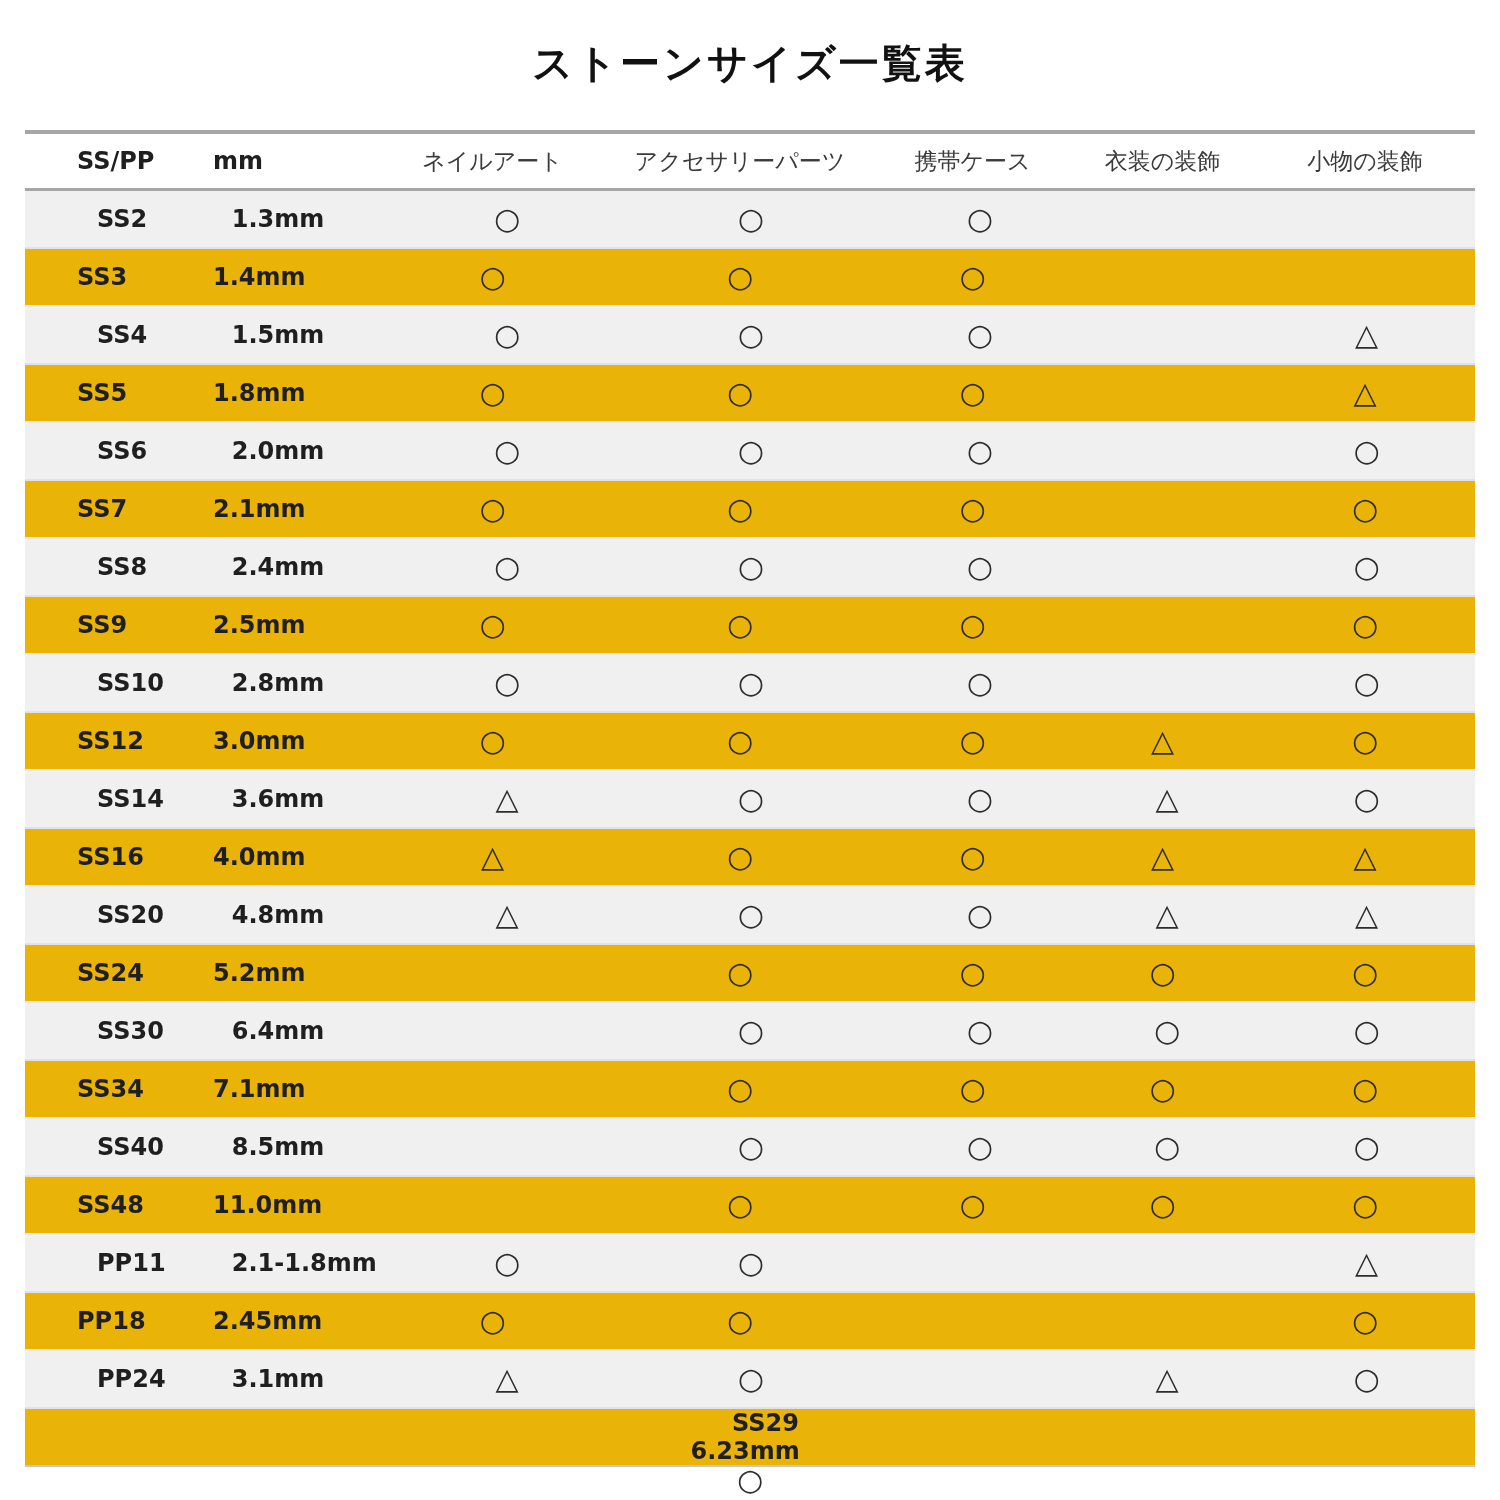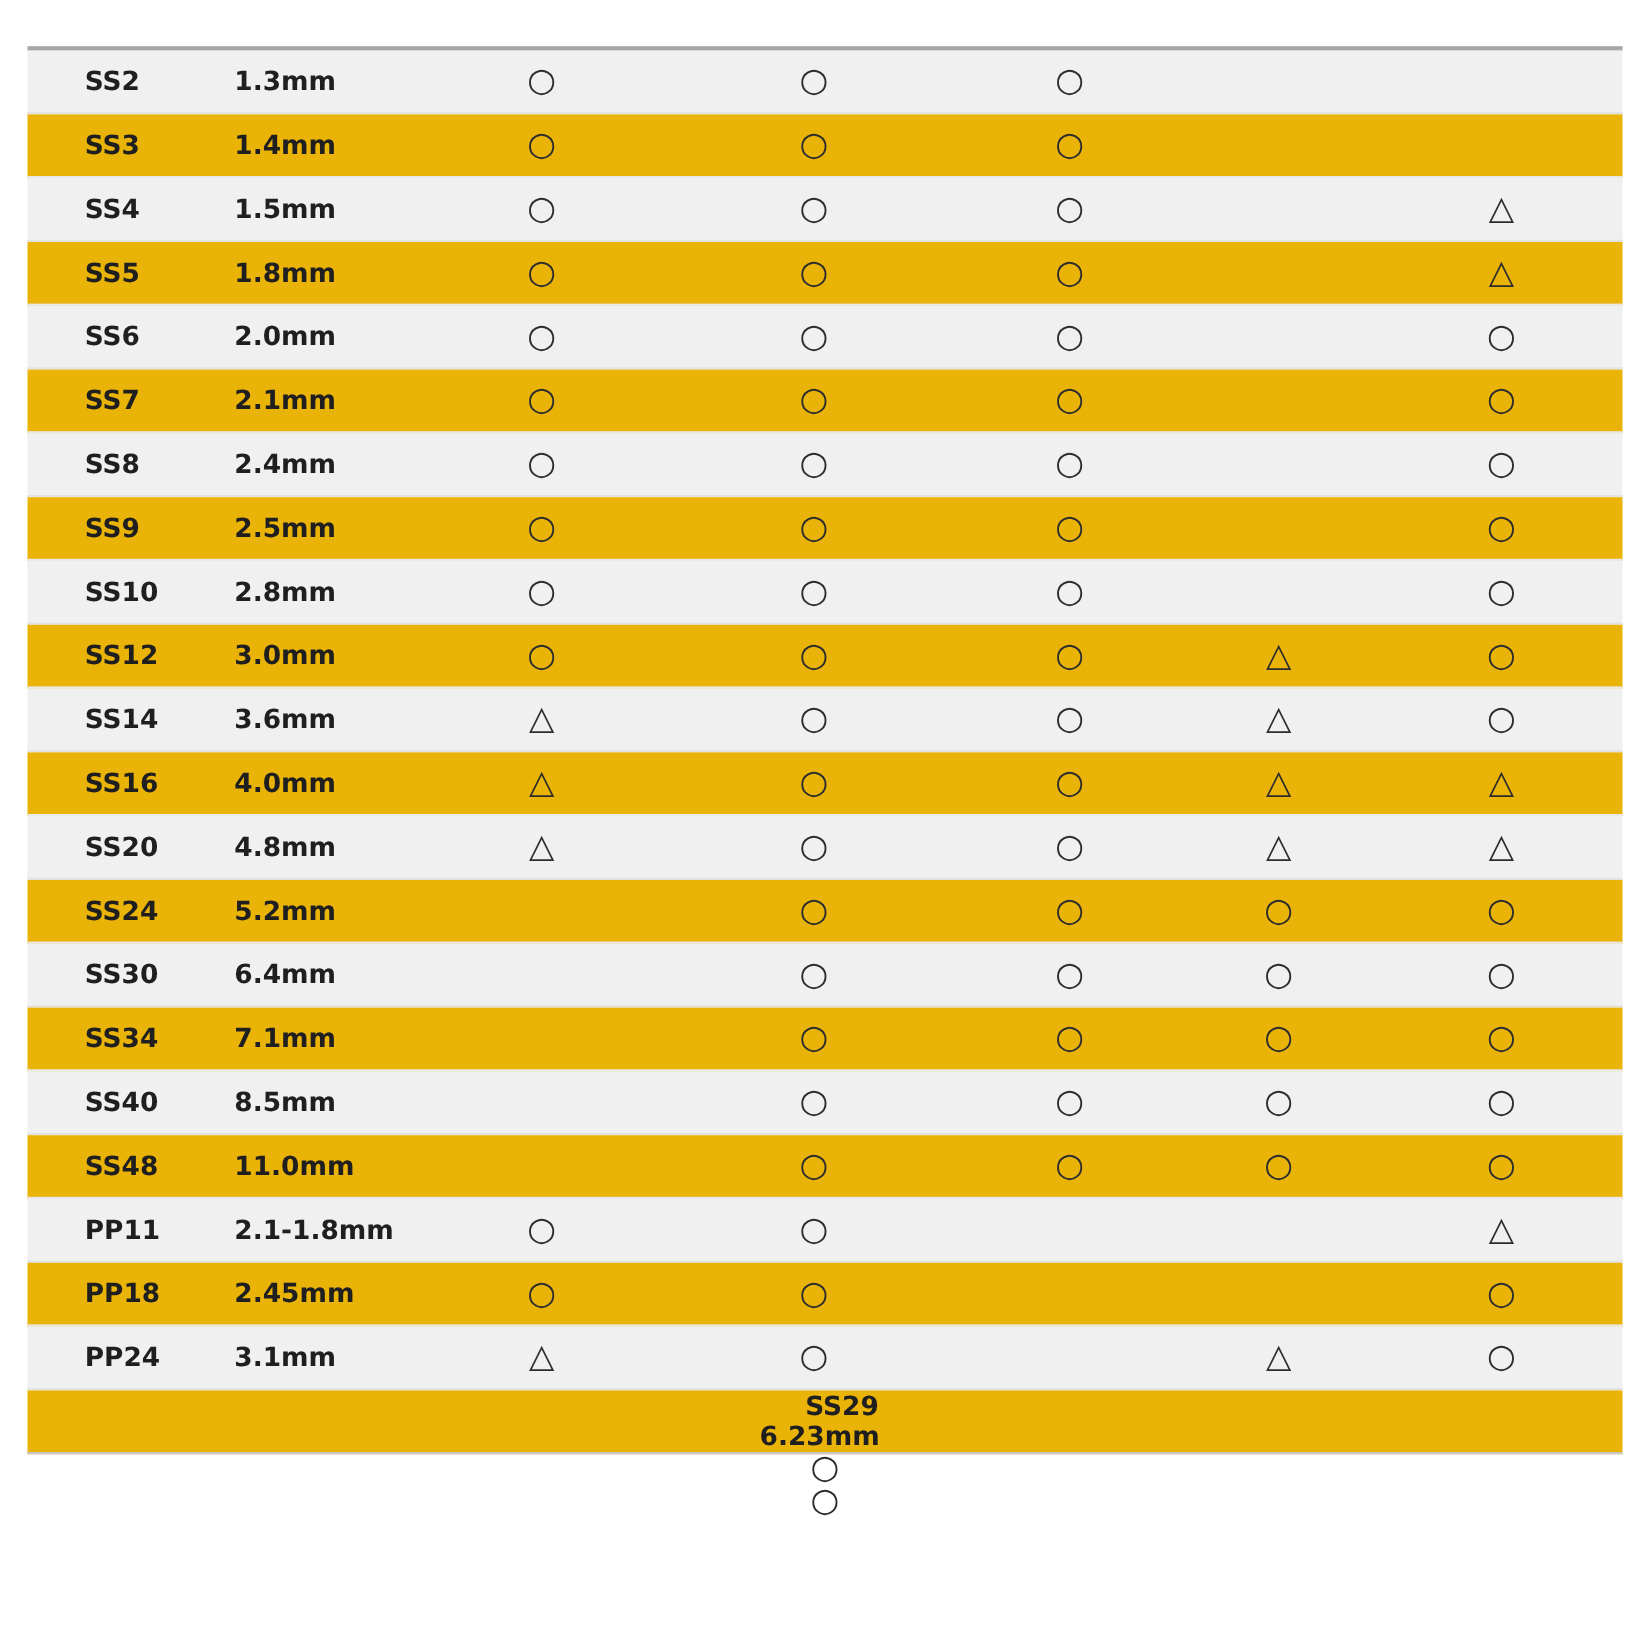--- a/index.html
+++ b/index.html
@@ -42,20 +42,21 @@
   .row {
     display: flex;
     height: 56px;
     align-items: center;
     background: #eab308;
     border-bottom: 2px solid #e9e9e9;
   }
   .row.striped {
     background: #f0f0f0;
     border-bottom-color: #e2e2e2;
+    padding-left: 20px;
   }
   .row:last-child {
     border-bottom-color: #c6c6c6;
     flex-direction: column;
   }
   .cell {
     box-sizing: border-box;
     white-space: nowrap;
     overflow: visible;
   }
@@ -81,23 +82,33 @@
     line-height: 1;
     font-weight: 400;
     color: #2d2d2d;
   }
 </style>
 </head>
 <body>
 
 <div class="page">
 
+  <h1 class="title">ストーンサイズ一覧表</h1>
 
   <div class="size-table">
 
+    <div class="header-row">
+      <div class="cell c1 bold">SS/PP</div>
+      <div class="cell c2 bold">mm</div>
+      <div class="cell c3 jp-head">ネイルアート</div>
+      <div class="cell c4 jp-head">アクセサリーパーツ</div>
+      <div class="cell c5 jp-head">携帯ケース</div>
+      <div class="cell c6 jp-head">衣装の装飾</div>
+      <div class="cell c7 jp-head">小物の装飾</div>
+    </div>
 
     <div id="table-body">
   <div class="row striped">
     <div class="cell c1 bold">SS2</div>
     <div class="cell c2 bold">1.3mm</div>
     <div class="cell c3 mark">○</div>
     <div class="cell c4 mark">○</div>
     <div class="cell c5 mark">○</div>
     <div class="cell c6 mark"></div>
     <div class="cell c7 mark"></div>

